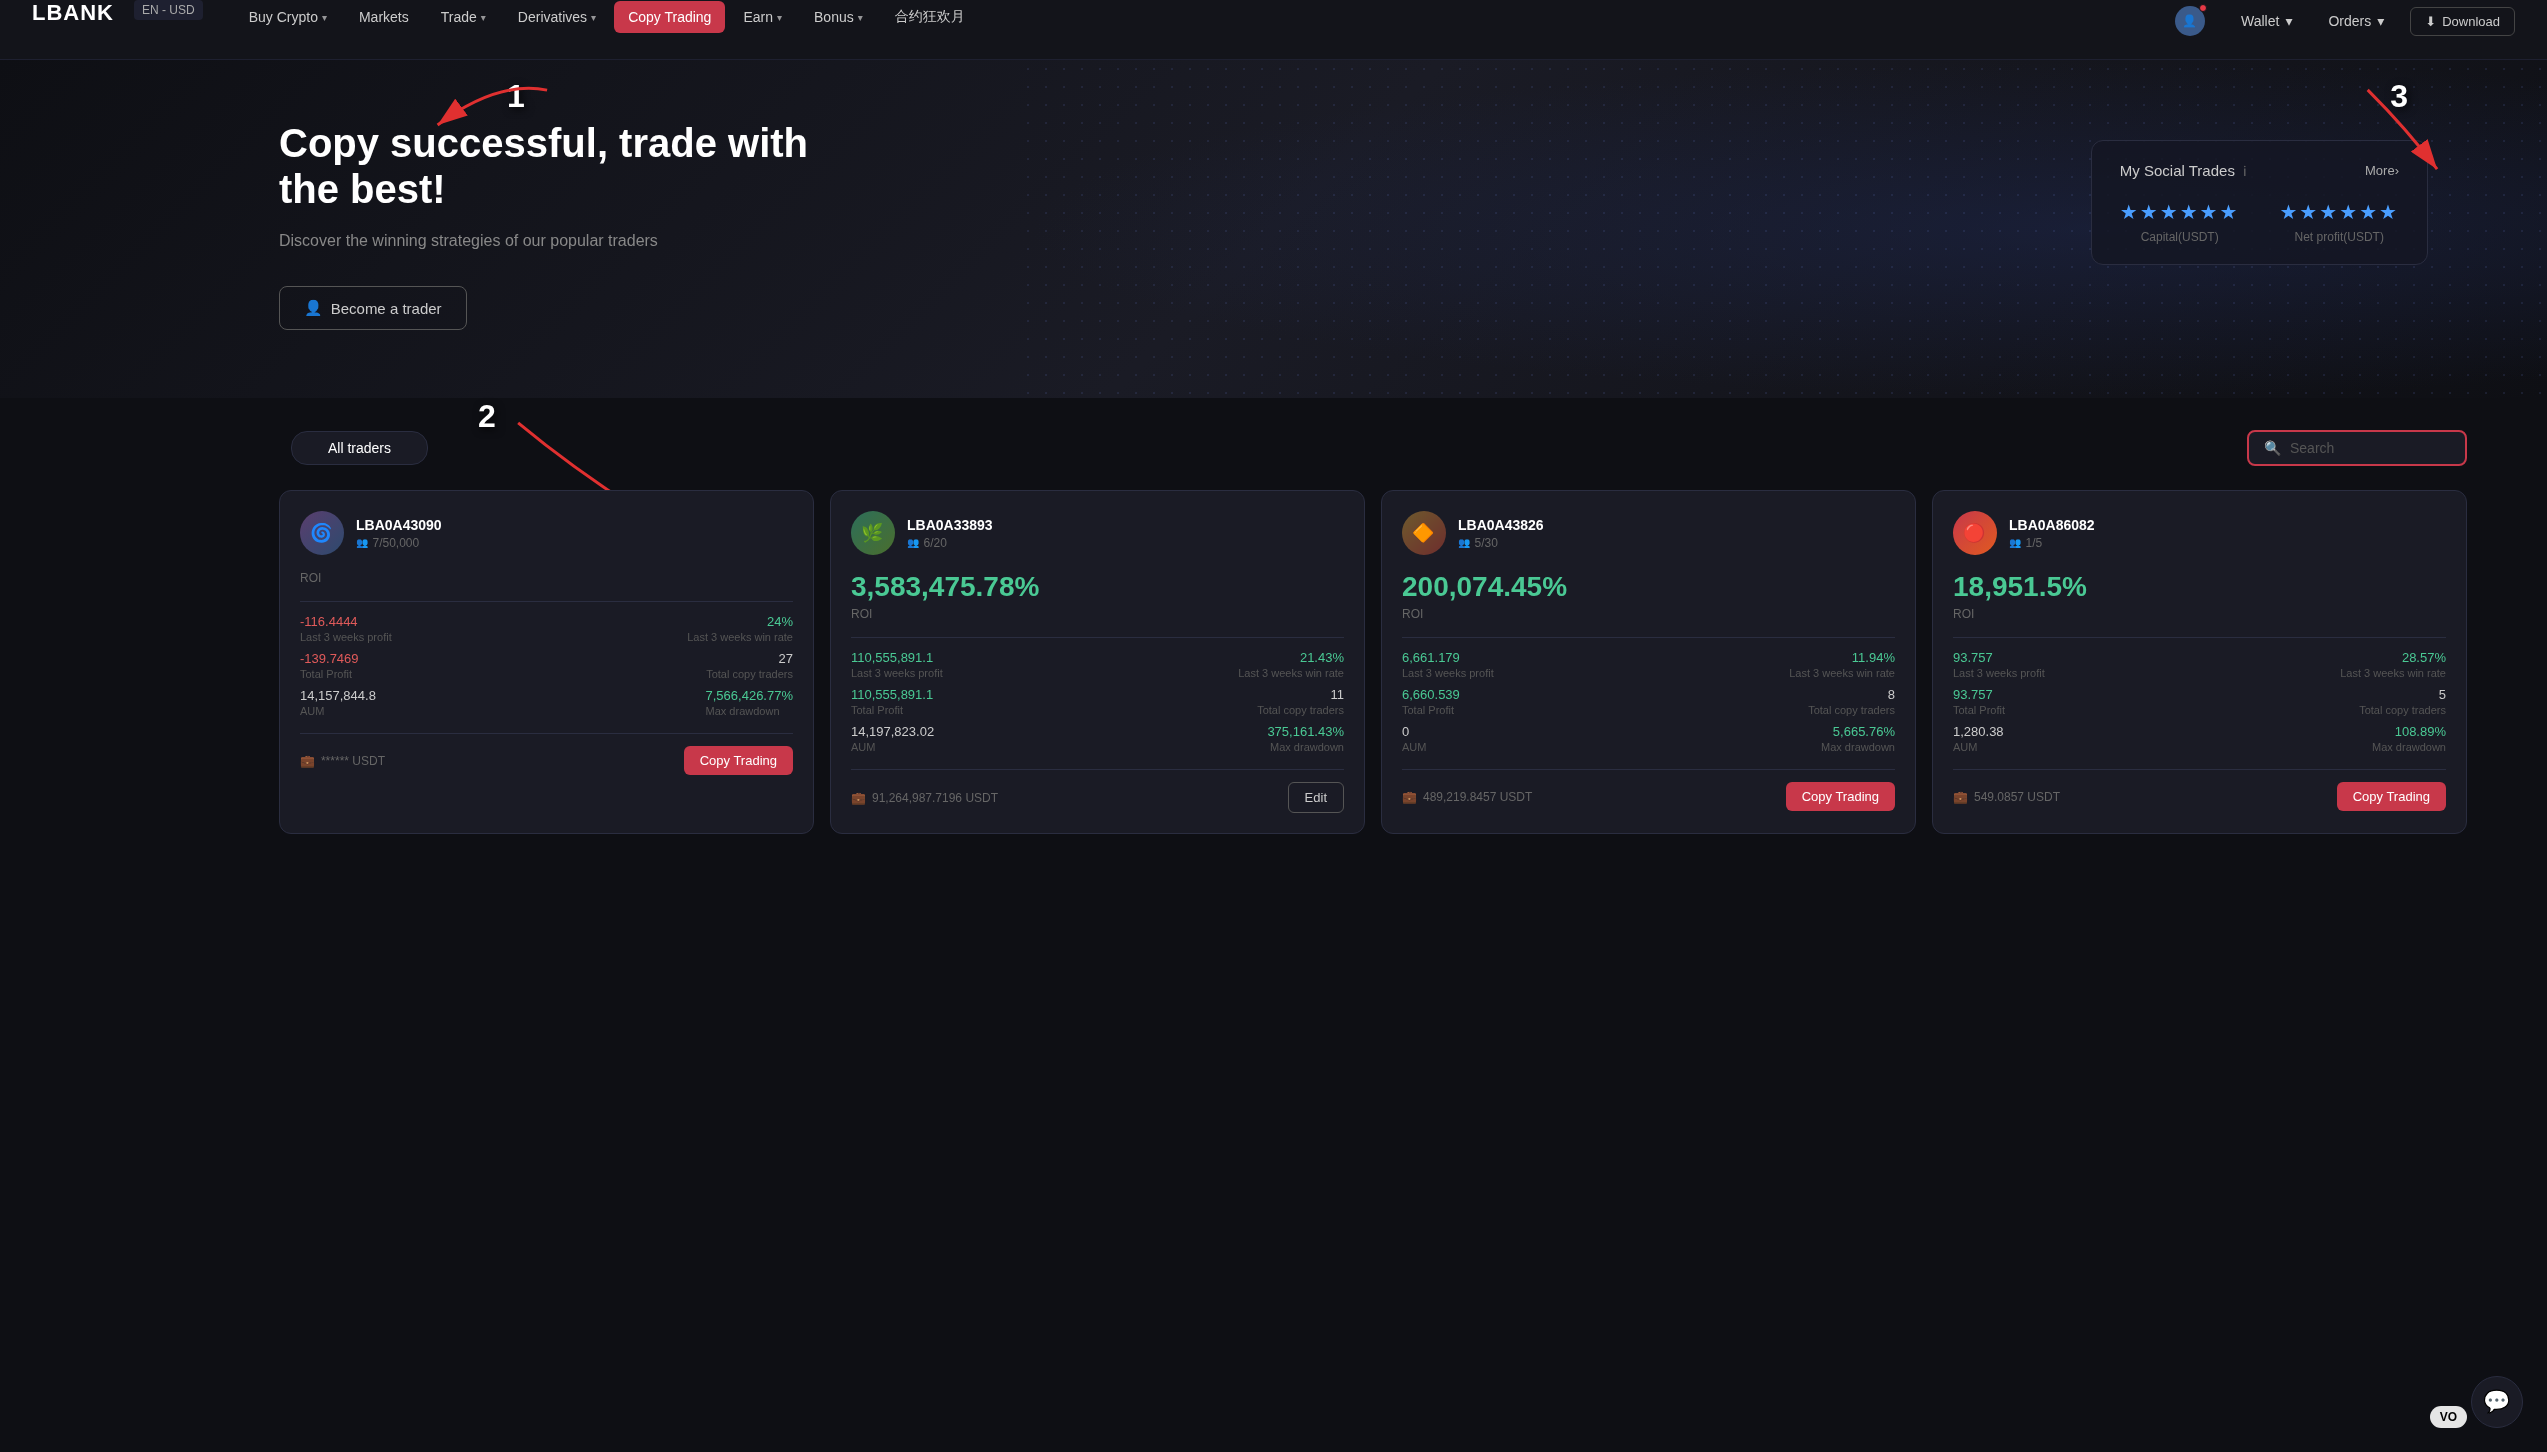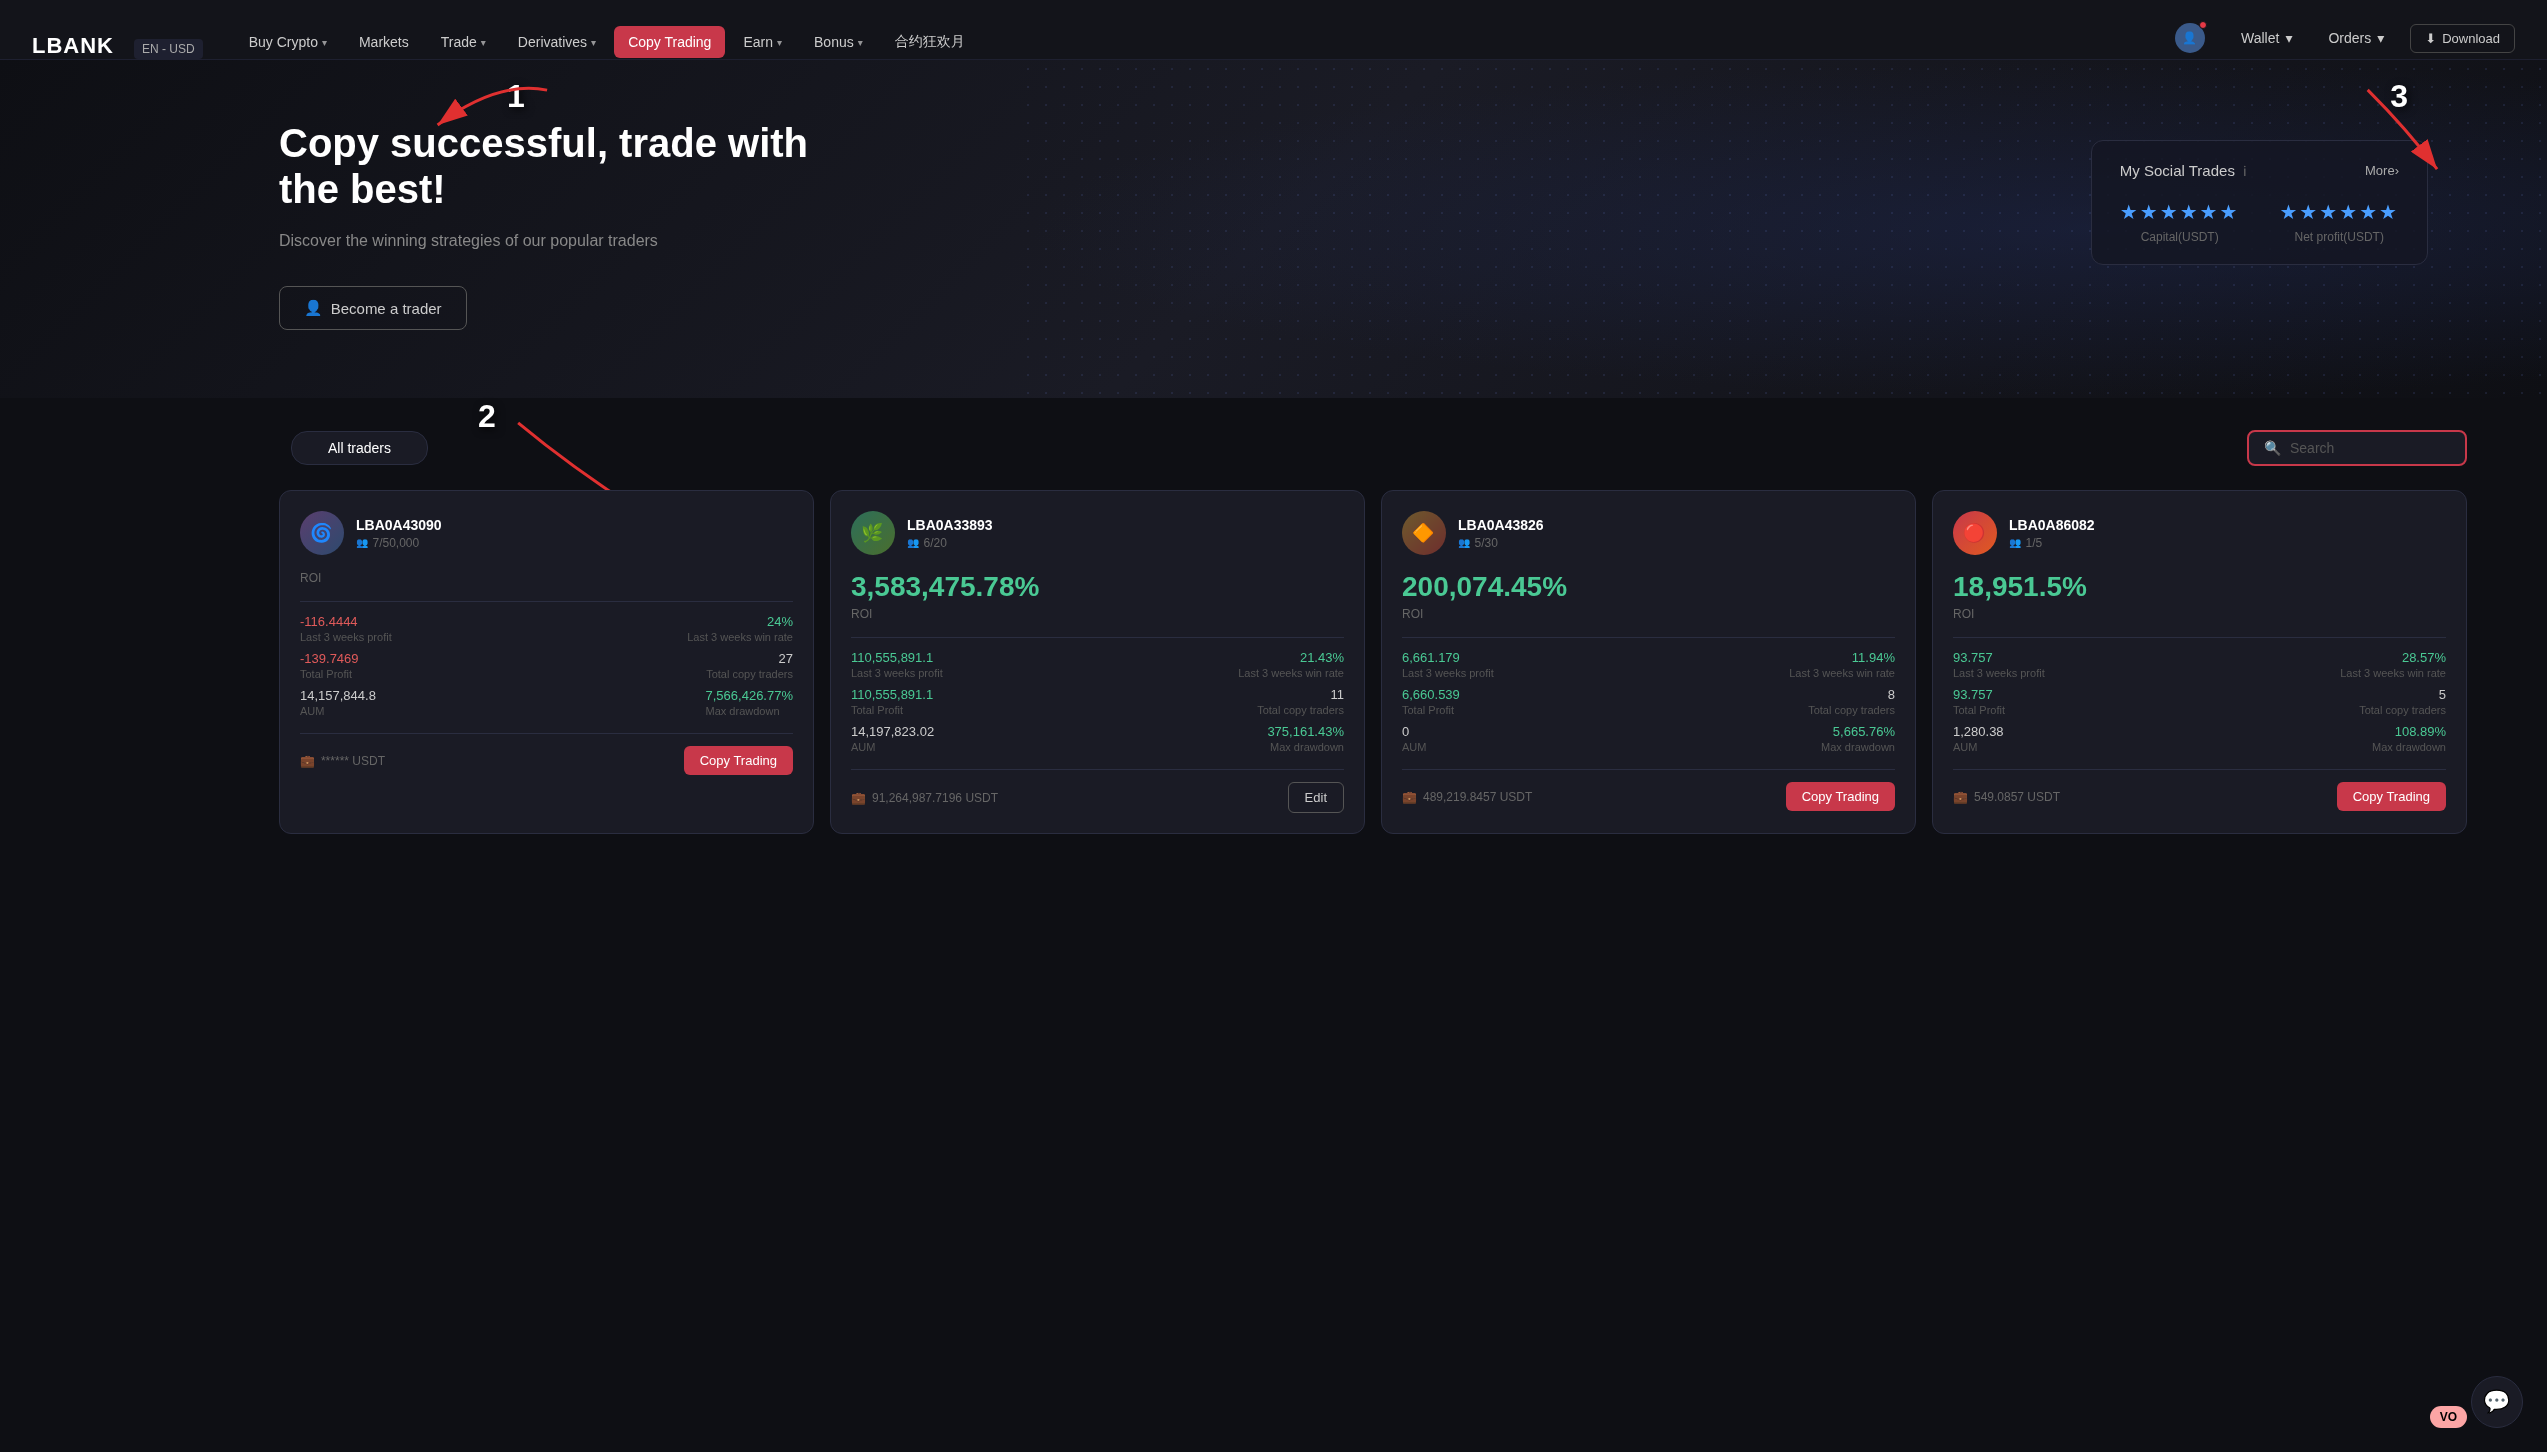--- a/index.html
+++ b/index.html
@@ -8,21 +8,21 @@
       color: #fff;
       font-family: -apple-system, BlinkMacSystemFont, 'Segoe UI', sans-serif;
       min-height: 100vh;
       overflow-x: hidden;
     }
 
     
     .navbar {
       background: #13141a;
       display: flex;
-      align-items: flex-end;
+      align-items: flex-start;
       padding: 0 32px;
       height: 60px;
       border-bottom: 1px solid #1e2030;
       position: relative;
       z-index: 100;
     }
     .logo {
       font-size: 22px;
       font-weight: 900;
       color: #fff;
@@ -362,21 +362,21 @@
       align-items: center;
       justify-content: center;
       cursor: pointer;
       font-size: 22px;
       z-index: 1000;
     }
     .vo-badge {
       position: fixed;
       bottom: 24px;
       right: 80px;
-      background: #fca5a5;
+      background: #e5e5e5;
       color: #000;
       font-size: 12px;
       font-weight: bold;
       padding: 4px 10px;
       border-radius: 12px;
     }
   </style>
 </head>
 <body>
 

